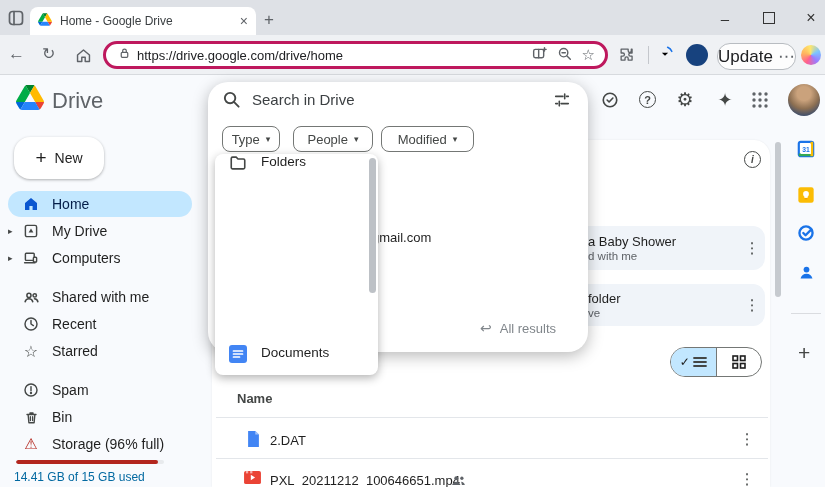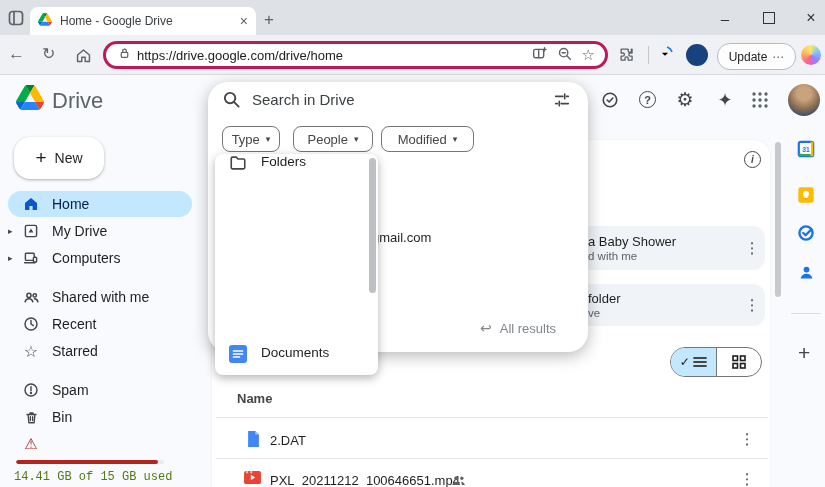--- a/index.html
+++ b/index.html
@@ -9,39 +9,39 @@
   
   .titlebar{left:0;top:0;width:825px;height:35px;background:#dee1e6;}
   .toolbar{left:0;top:35px;width:825px;height:40px;background:#eff1f4;border-bottom:1px solid #d7dade;box-sizing:border-box;}
   .tab{left:30px;top:7px;width:226px;height:28px;background:#fff;border-radius:8px 8px 0 0;display:flex;align-items:center;padding:0 8px;box-sizing:border-box;}
   .tab-title{font-size:12px;color:#3c4043;margin-left:8px;white-space:nowrap;overflow:hidden;flex:1;}
   .glyphbtn{color:#5f6368;text-align:center;cursor:default;}
   .addr{left:103px;top:41px;width:505px;height:28px;background:#fff;border:3px solid #be185d;border-radius:14px;box-sizing:border-box;display:flex;align-items:center;}
   .url{font-size:13px;color:#202124;margin-left:6px;flex:1;}
   .winbtn{top:8px;width:26px;height:20px;font-size:15px;color:#333;display:flex;align-items:center;justify-content:center;}
   .maxbox{width:10px;height:10px;border:1.2px solid #333;}
-  .updatebtn{left:717px;top:43px;width:77px;height:25px;border:1px solid #b8bcc1;background:#fdfdfd;border-radius:13px;display:flex;align-items:center;justify-content:center;gap:5px;font-size:12px;color:#202124;}
+  .updatebtn{left:717px;top:43px;width:77px;height:25px;border:1px solid #b8bcc1;background:#fdfdfd;border-radius:13px;display:flex;align-items:center;justify-content:center;gap:5px;font-size:17px;color:#202124;}
   .copilot{left:801px;top:45px;width:20px;height:20px;border-radius:50%;background:conic-gradient(from 210deg,#ff5f8f,#ffb45f,#ffe66b,#7cc6ff,#9a7cff,#ff5f8f);}
   .edgeavatar{left:686px;top:44px;width:22px;height:22px;border-radius:50%;background:#17427e;}
   .vdiv{left:648px;top:46px;width:1px;height:18px;background:#c4c7cc;}
   
   .appname{font-size:22px;color:#5f6368;}
   .hicon{top:90px;width:20px;height:20px;color:#444746;font-size:18px;line-height:20px;text-align:center;}
   .circle-ic{width:17px;height:17px;border:1.6px solid #444746;border-radius:50%;font-size:11px;font-weight:bold;color:#444746;display:flex;align-items:center;justify-content:center;box-sizing:border-box;}
   .avatar{left:788px;top:84px;width:32px;height:32px;border-radius:50%;background:radial-gradient(circle at 50% 30%,#caa27c 25%,#8c6f52 55%,#43506a 80%);}
   
   .newbtn{left:14px;top:137px;width:90px;height:42px;background:#fff;border-radius:16px;box-shadow:0 1px 3px rgba(0,0,0,.3);display:flex;align-items:center;justify-content:center;gap:8px;font-size:14px;font-weight:500;color:#1f1f1f;}
   .navrow{left:0;width:200px;height:26px;display:flex;align-items:center;font-size:14px;color:#1f1f1f;}
   .navrow .exp{width:12px;margin-left:8px;font-size:9px;color:#444746;}
   .navrow .nic{width:18px;height:18px;margin-left:2px;margin-right:12px;display:flex;align-items:center;justify-content:center;}
   .navrow.noexp .nic{margin-left:22px;}
   .homepill{left:8px;top:191px;width:184px;height:26px;background:#c2e7ff;border-radius:13px;}
   .storbar{left:16px;top:460px;width:148px;height:4px;background:#e8eaed;border-radius:2px;overflow:hidden;}
   .storfill{height:100%;background:#b3261e;border-radius:2px;}
-  .stortext{left:14px;top:470px;font-size:12px;color:#4d7c0f;font-family:Liberation Mono, monospace;}
+  .stortext{left:14px;top:470px;font-size:12px;color:#0369a1;}
   
   .mainpanel{left:212px;top:140px;width:558px;height:347px;background:#fff;border-radius:16px 16px 0 0;box-shadow:0 0 2px rgba(0,0,0,.08);}
   .card{background:#f0f4f9;border-radius:12px;}
   .cardtitle{font-size:13px;font-weight:500;color:#1f1f1f;}
   .cardsub{font-size:11.5px;color:#5f6368;}
   .kebab{font-size:15px;color:#444746;width:16px;text-align:center;}
   .toggle{left:670px;top:347px;width:92px;height:30px;border:1px solid #747775;border-radius:15px;display:flex;overflow:hidden;box-sizing:border-box;background:#fff;}
   .tleft{width:50%;background:#c2e7ff;display:flex;align-items:center;justify-content:center;gap:3px;border-right:1px solid #747775;}
   .tright{width:50%;display:flex;align-items:center;justify-content:center;}
   .listhead{left:237px;top:391px;font-size:13px;font-weight:600;color:#444746;}
@@ -266,20 +266,21 @@
     <span class="nic">
         <svg class="sn" width="15" height="15" viewBox="0 0 20 20">
           <path d="M4 6h12M8 6V4h4v2M5.5 6l1 11h7l1-11"></path>
           <path d="M8.5 9v5M11.5 9v5"></path>
         </svg>
       </span>
     <span>Bin</span>
   </div>
   <div class="abs navrow noexp" style="top:431px;">
     <span class="nic" style="color:#b3261e;font-size:15px;">⚠</span>
+    <span>Storage (96% full)</span>
   </div>
   <div class="abs storbar">
       <div class="storfill" style="width:96%;"></div>
     </div>
   <div class="abs stortext">14.41 GB of 15 GB used</div>
 
   <div class="abs mainpanel"></div>
   <div class="abs" style="left:744px;top:151px;">
     <span class="circle-ic" style="font-size:10px;font-style:italic;">i</span>
   </div>

